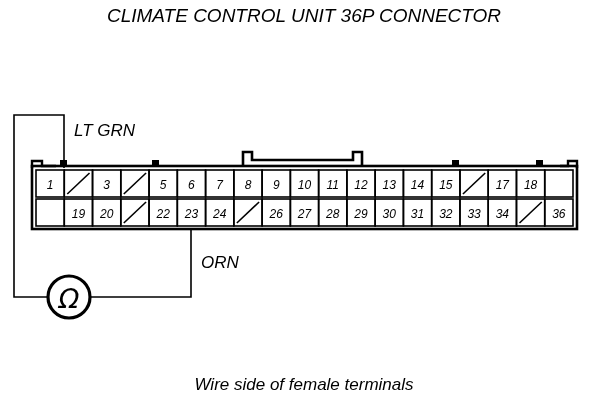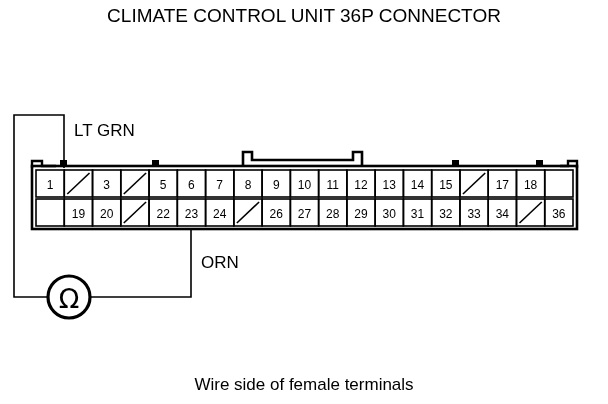--- a/index.html
+++ b/index.html
@@ -7,20 +7,21 @@
     padding: 0;
     background: #ffffff;
   }
   #page {
     position: relative;
     width: 608px;
     height: 404px;
     background: #ffffff;
     overflow: hidden;
     font-family: "Liberation Sans", sans-serif;
+    font-style: italic;
   }
   #diagram {
     display: block;
     width: 608px;
     height: 404px;
   }
   .ttl {
     font-family: "Liberation Sans", sans-serif;
     font-size: 19px;
     fill: #000000;

